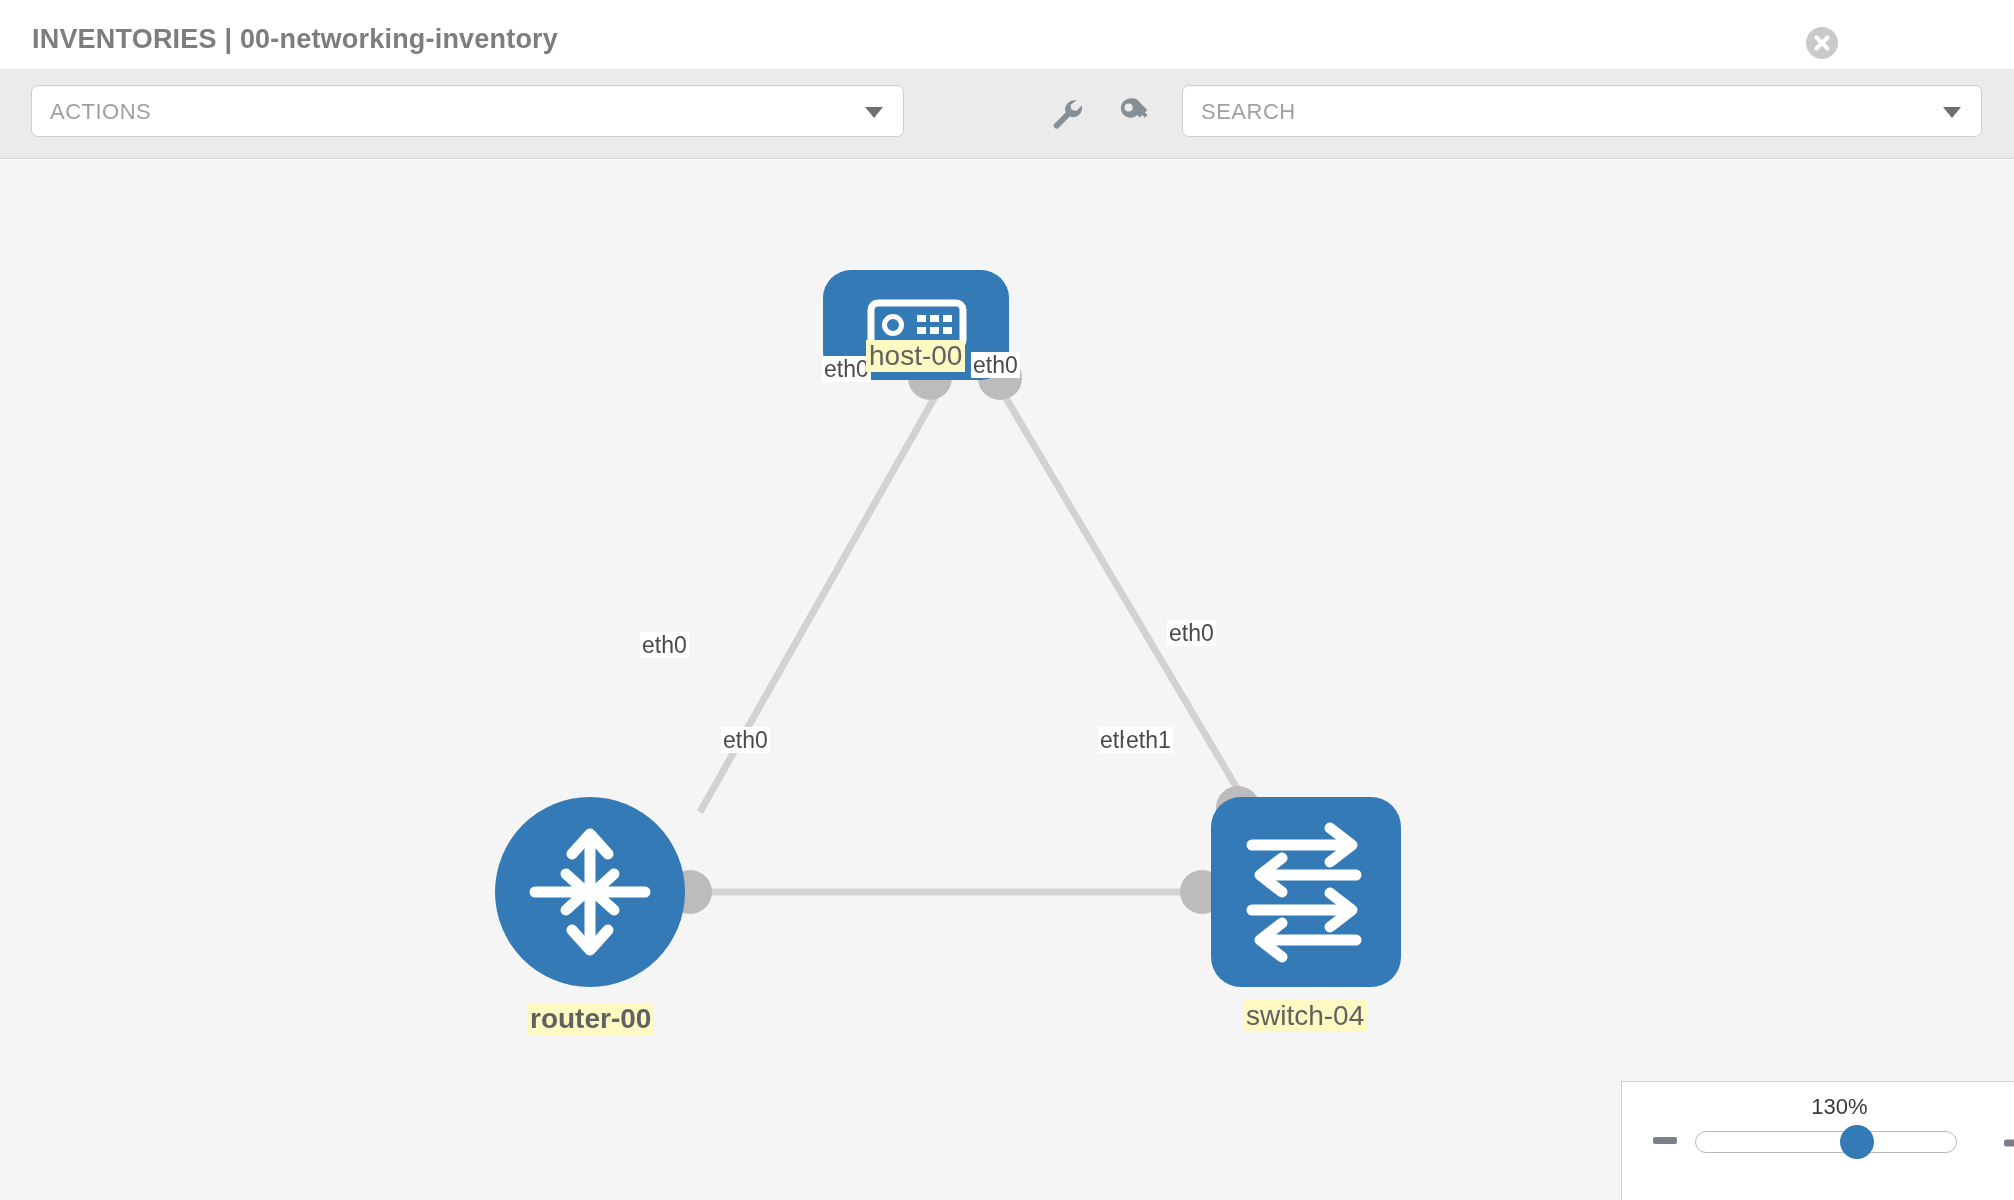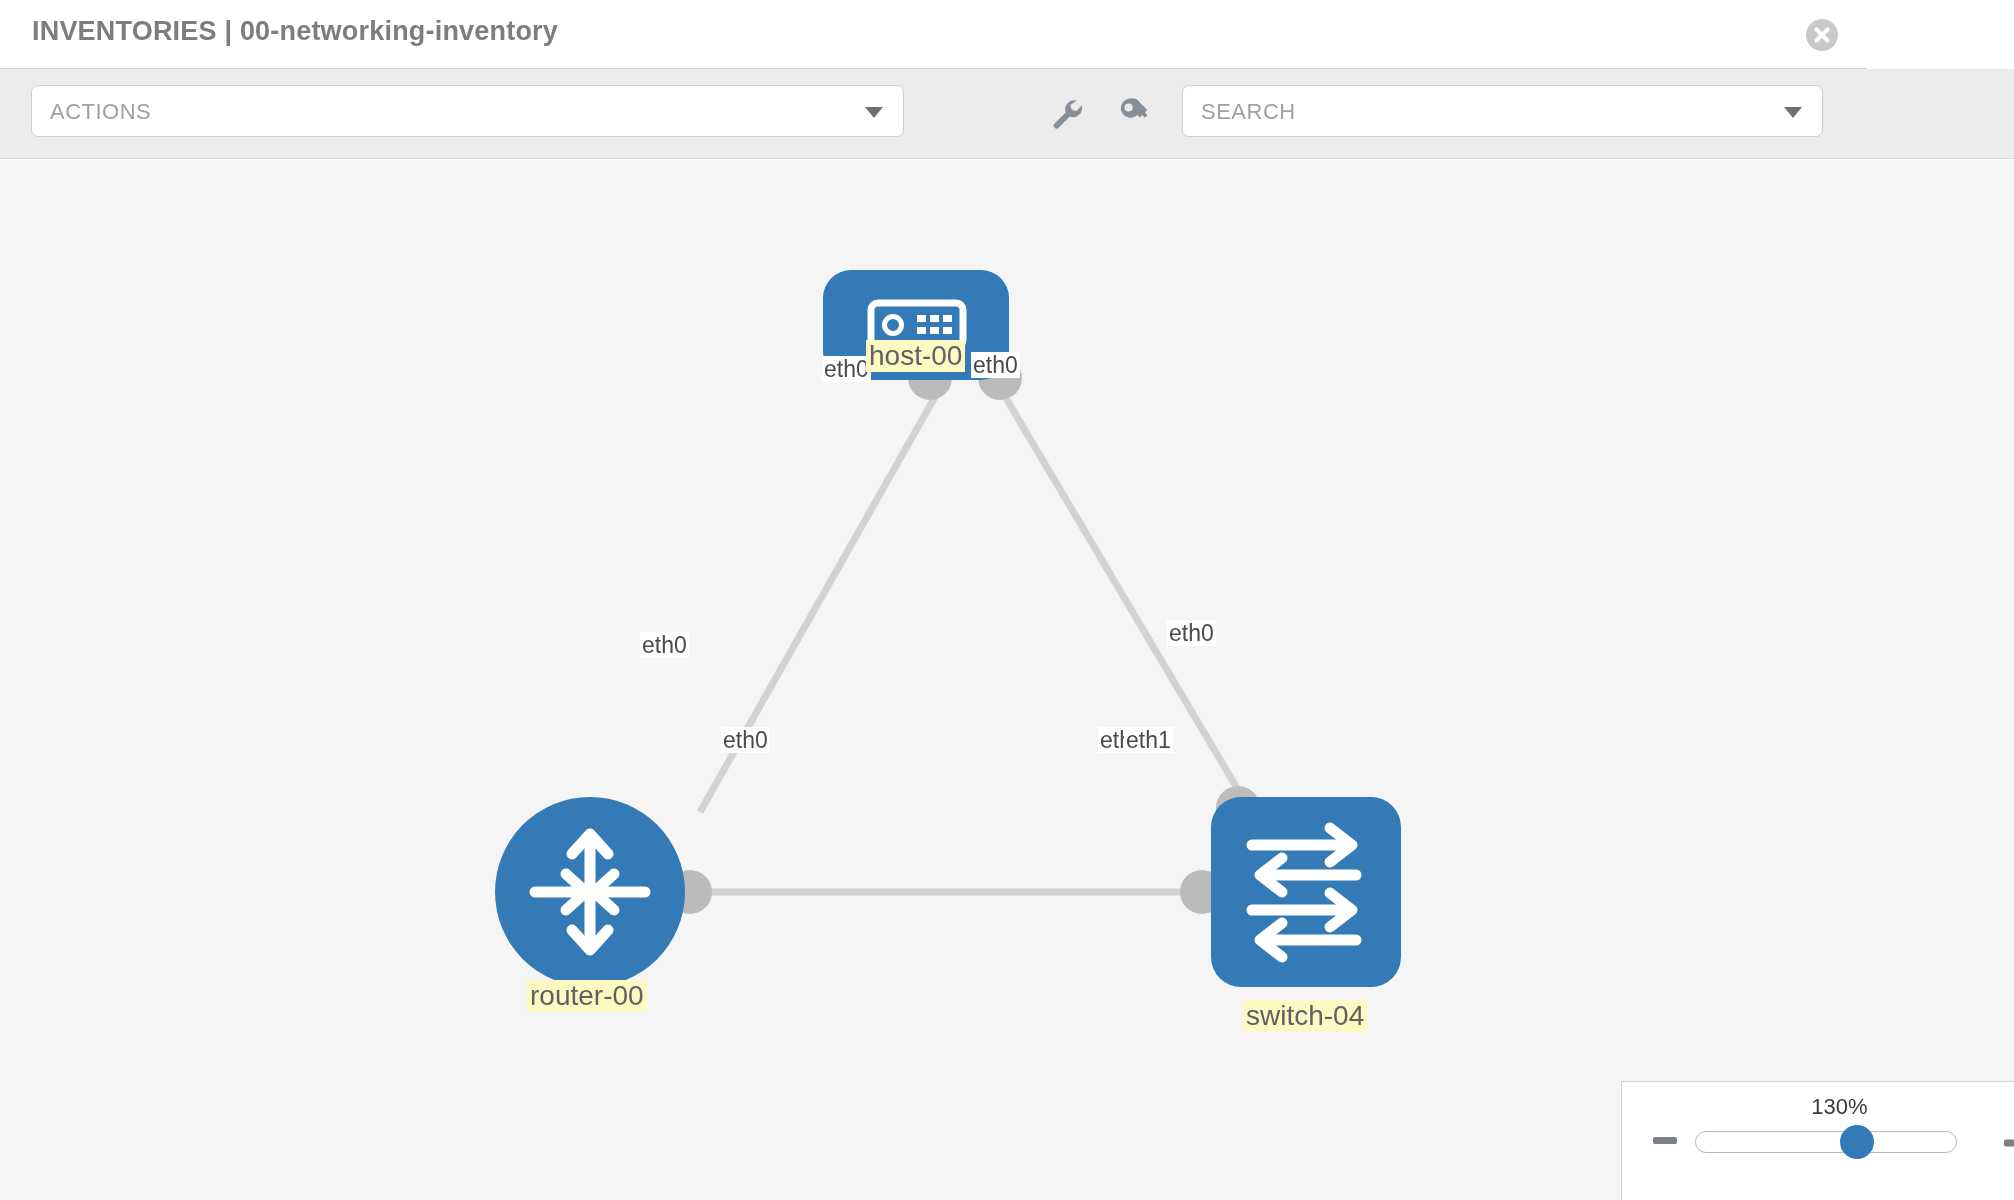--- a/index.html
+++ b/index.html
@@ -11,21 +11,21 @@
     overflow: hidden;
   }
   #app {
     position: relative;
     width: 2014px; height: 1200px;
     background: #ffffff;
   }
 
   
   .header {
-    position: absolute; left: 0; top: 0;
+    position: absolute; left: 0; top: 8px;
     width: 1867px; height: 69px;
     background: #ffffff;
     border-bottom: 1px solid #d7d7d7;
   }
   .header-title {
     position: absolute; left: 32px; top: 16px;
     font-size: 27px;
     font-weight: bold;
     color: #7d7d7d;
     letter-spacing: 0.2px;
@@ -62,21 +62,21 @@
   }
   .select-box .caret {
     position: absolute;
     right: 20px; top: 21px;
     width: 0; height: 0;
     border-left: 9px solid transparent;
     border-right: 9px solid transparent;
     border-top: 11px solid #6f6f6f;
   }
   #actions-select { left: 31px; top: 85px; width: 873px; padding-left: 8px; }
-  #search-select  { left: 1182px; top: 85px; width: 641px; }
+  #search-select  { left: 1182px; top: 85px; width: 800px; }
 
   .tool-icon {
     position: absolute;
     top: 93px;
     width: 40px; height: 40px;
     cursor: pointer;
   }
   #wrench-icon { left: 1046px; }
   #key-icon    { left: 1114px; }
 
@@ -252,21 +252,21 @@
 
     <span class="iface-label" style="left:822px; top:196px;">eth0</span>
     <span class="iface-label" style="left:971px; top:192px;">eth0</span>
     <span class="iface-label" style="left:640px; top:472px;">eth0</span>
     <span class="iface-label" style="left:1167px; top:460px;">eth0</span>
     <span class="iface-label" style="left:721px; top:567px;">eth0</span>
     <span class="iface-label" style="left:1098px; top:567px;">eth</span>
     <span class="iface-label" style="left:1112px; top:567px;margin-left:12px;">eth1</span>
 
     <span class="node-label" style="left:866px; top:180px;">host-00</span>
-    <span class="node-label" style="left:527px; top:820px;">router-00</span>
+    <span class="node-label" style="left:527px; top:843px;font-weight:bold;">router-00</span>
     <span class="node-label" style="left:1243px; top:840px;">switch-04</span>
   </div>
 
   <div class="zoom-panel">
     <div class="zoom-value">130%</div>
 
     <div class="zoom-minus">
       <svg width="26" height="26" viewBox="0 0 26 26" aria-hidden="true">
         <rect x="1" y="9" width="24" height="7" rx="2" fill="#7b8088"></rect>
       </svg>

